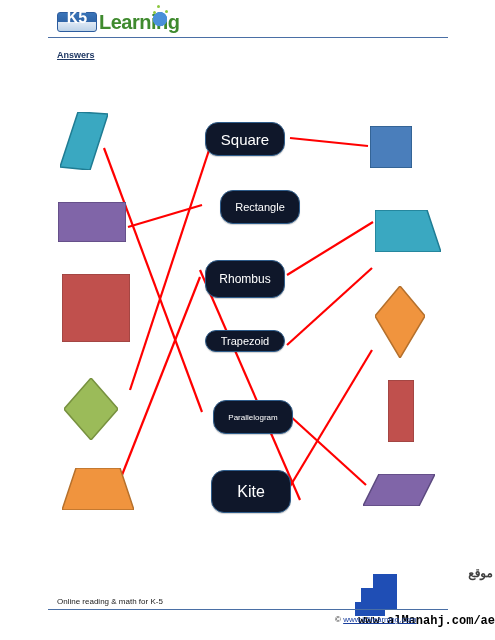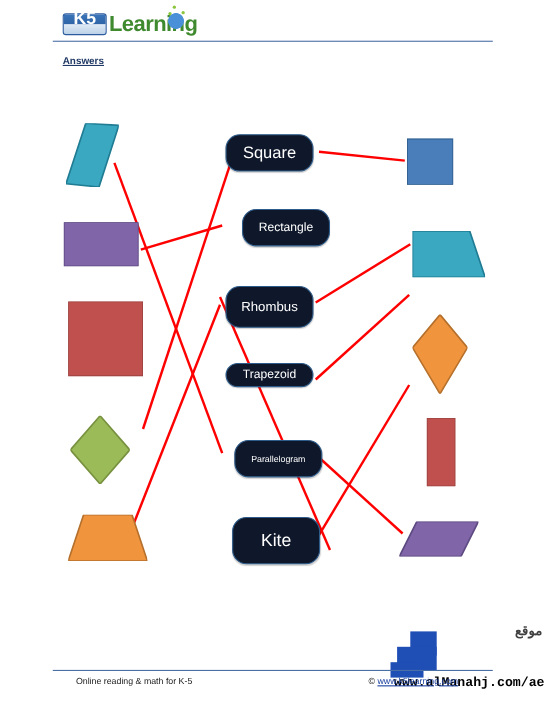--- a/index.html
+++ b/index.html
@@ -42,21 +42,21 @@
 
   .shape{position:absolute;}
   .lbl{
     position:absolute;background:#0f172a;border:1px solid #2e5c8a;border-radius:13px;
     color:#ffffff;display:flex;align-items:center;justify-content:center;
     box-sizing:border-box;box-shadow:0 1px 1px rgba(0,0,0,0.18);
   }
 
   
   #footrule{position:absolute;left:48px;top:609px;width:400px;height:1px;background:#4a6fa5;}
-  #foottext{position:absolute;left:57px;top:615px;font-size:8px;color:#222;margin-left:12px;}
+  #foottext{position:absolute;left:57px;top:597px;font-size:8px;color:#222;}
   #footcopy{position:absolute;left:335px;top:615px;font-size:8px;color:#222;text-align:center;}
   #footlink{color:#1a3f9e;text-decoration:underline;font-size:8px;}
 
   #wm{position:absolute;left:355px;top:566px;width:140px;height:74px;}
   #wm .blk{position:absolute;background:#1f4eb5;}
   #wm .ar1{
     position:absolute;right:2px;top:0px;font-size:12px;color:#404040;font-weight:bold;
     direction:rtl;font-family:Liberation Sans, sans-serif;
   }
   #wm .ar2{

